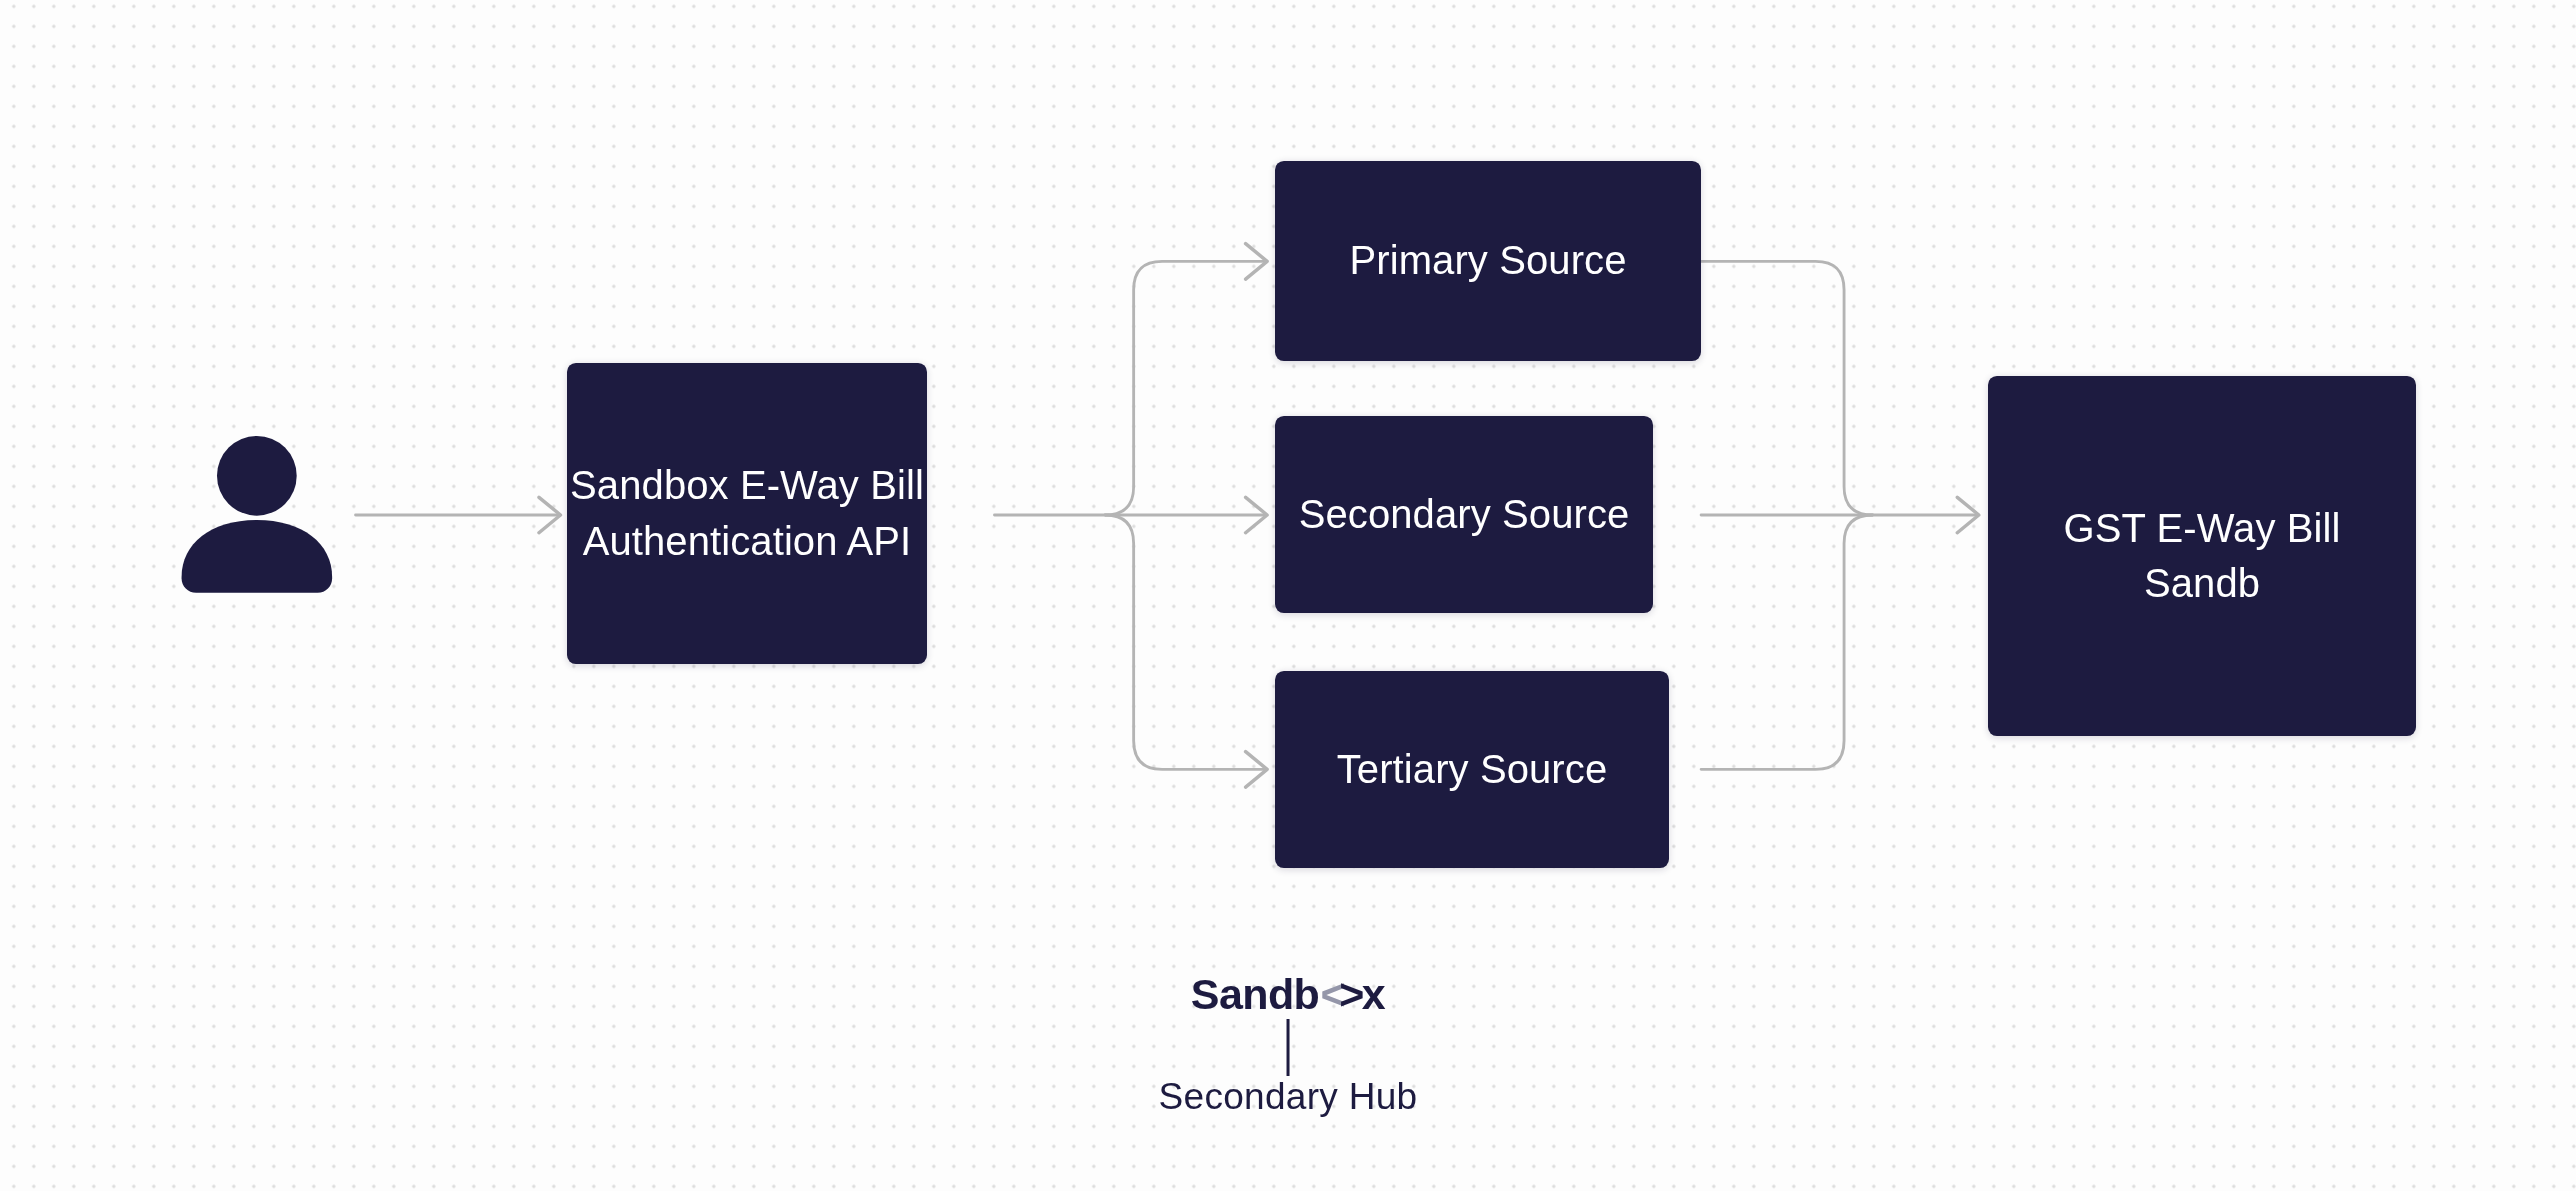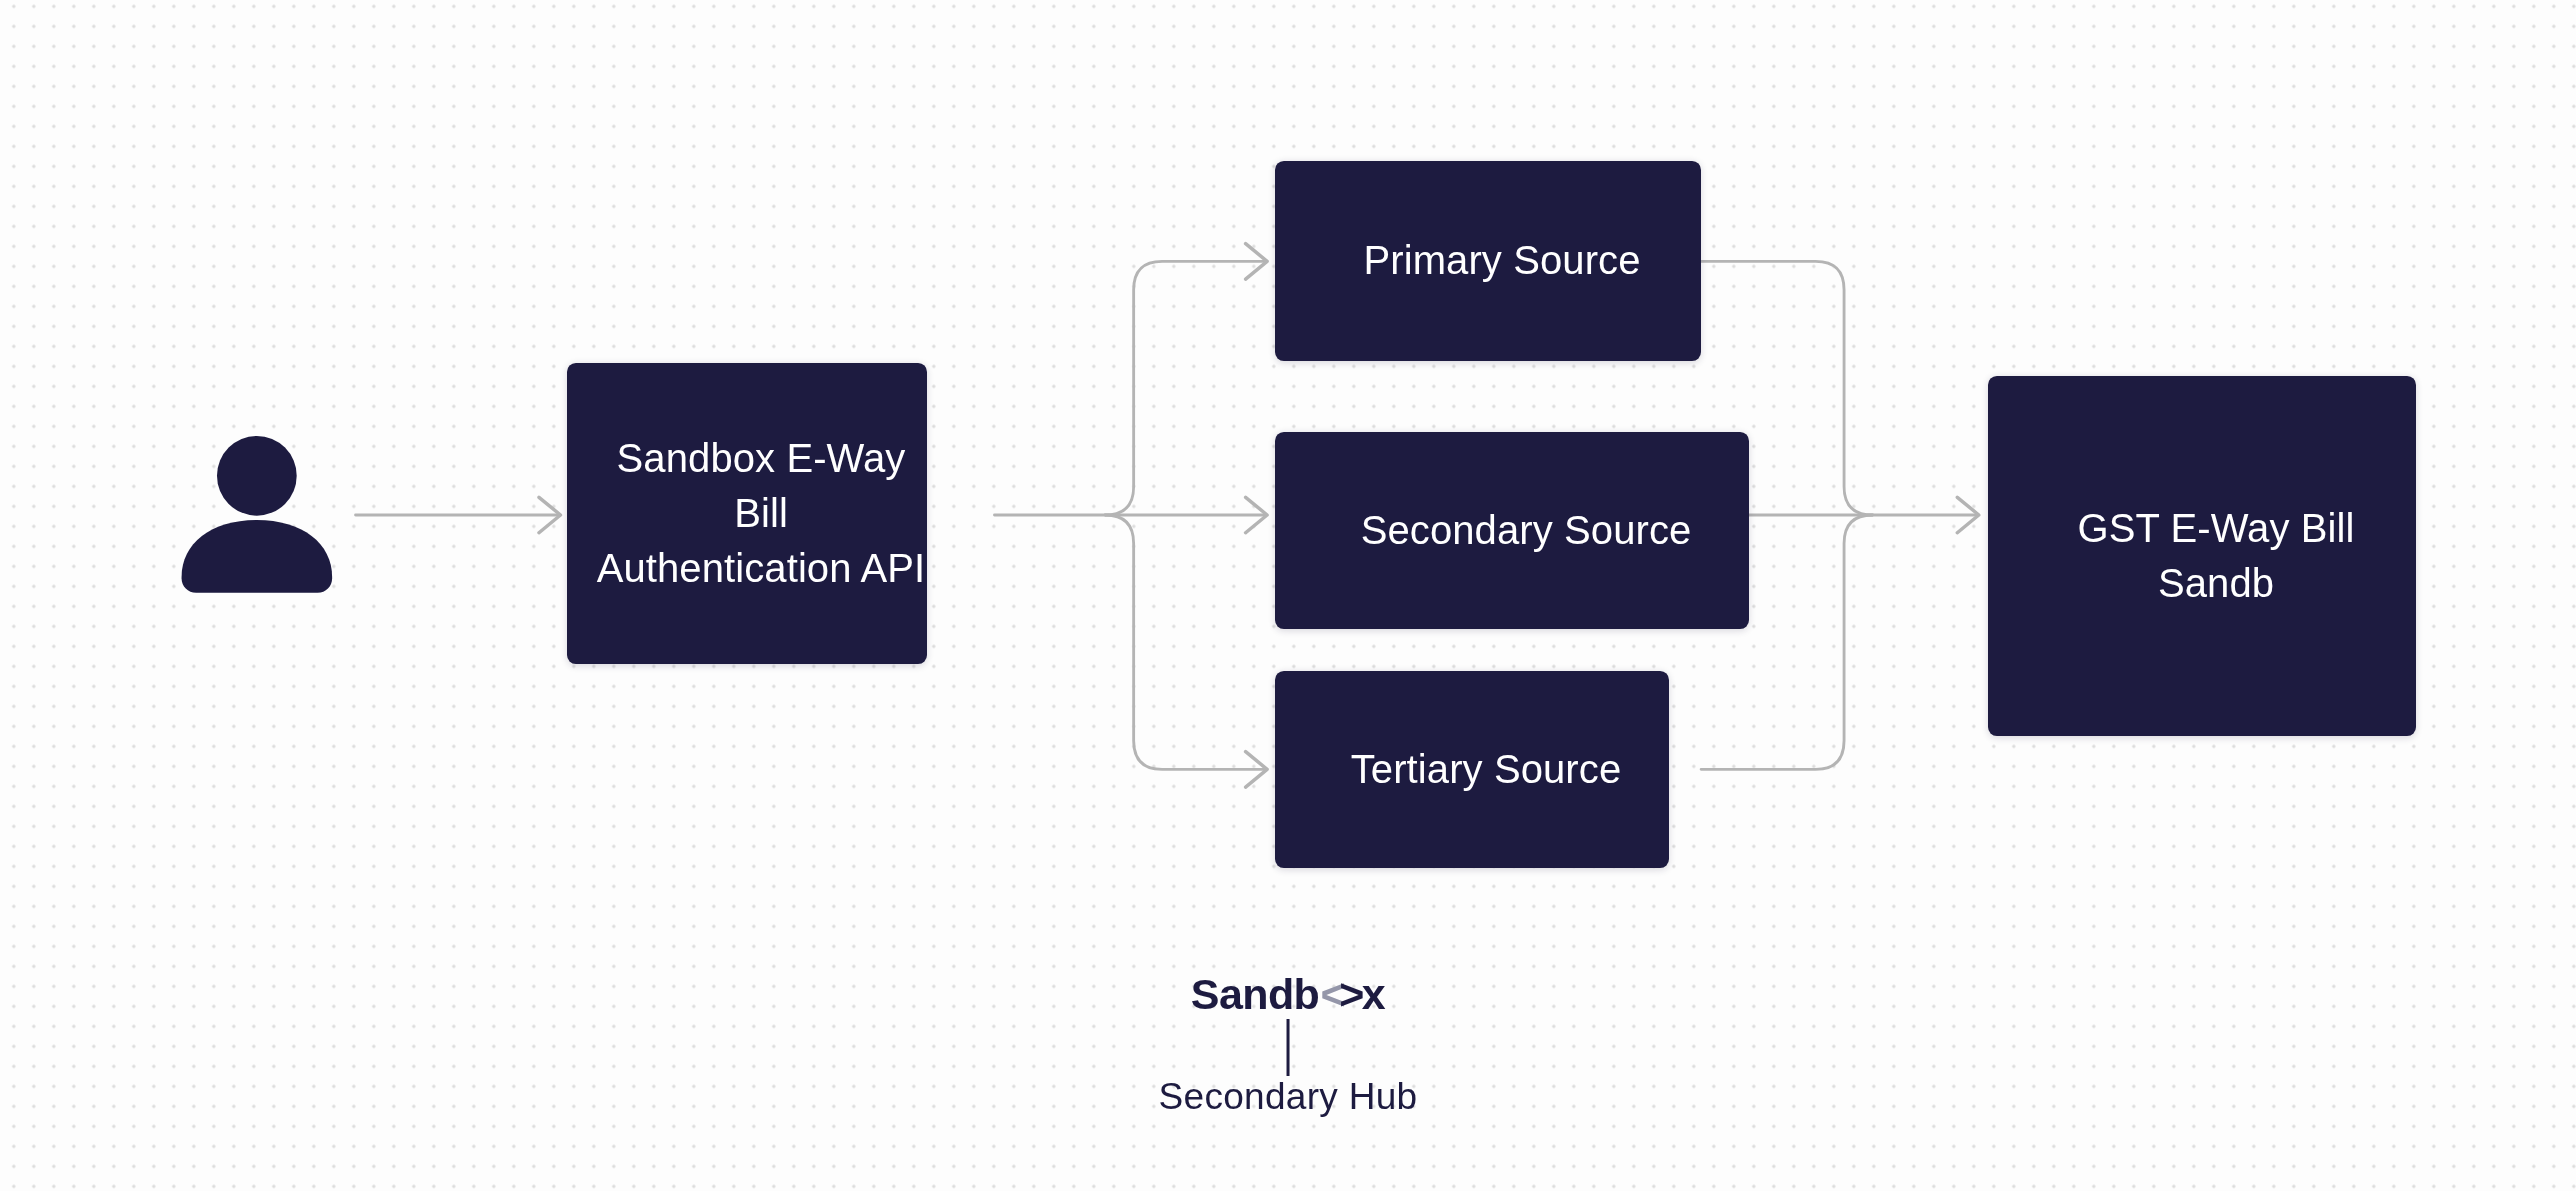--- a/index.html
+++ b/index.html
@@ -53,25 +53,24 @@
     justify-content:center;
     background:var(--node_fill);
     color:var(--node_text);
     border-radius:8.9px;
     font-size:40px;
     font-weight:500;
     line-height:1.38;
     text-align:center;
     box-shadow:0 1.9px 7.6px rgba(29,27,64,.16);
     letter-spacing:0.1px;
-    padding-left:28px;
   }
   #node-auth      {left:567px;  top:363px;  width:360px; height:301px}
   #node-primary   {left:1275px; top:161px;  width:426px; height:200px}
-  #node-secondary {left:1275px; top:432px;  width:474px; height:197px}
+  #node-secondary {left:1275px; top:416px;  width:378px; height:197px}
   #node-tertiary  {left:1275px; top:671px; width:394px; height:197px}
   #node-gst       {left:1988px; top:376px;  width:428px; height:360px}
 
   .logo{
     position:absolute;
     left:50%;top:970px;
     transform:translateX(-50%);
     display:flex;
     align-items:center;
     white-space:nowrap;

